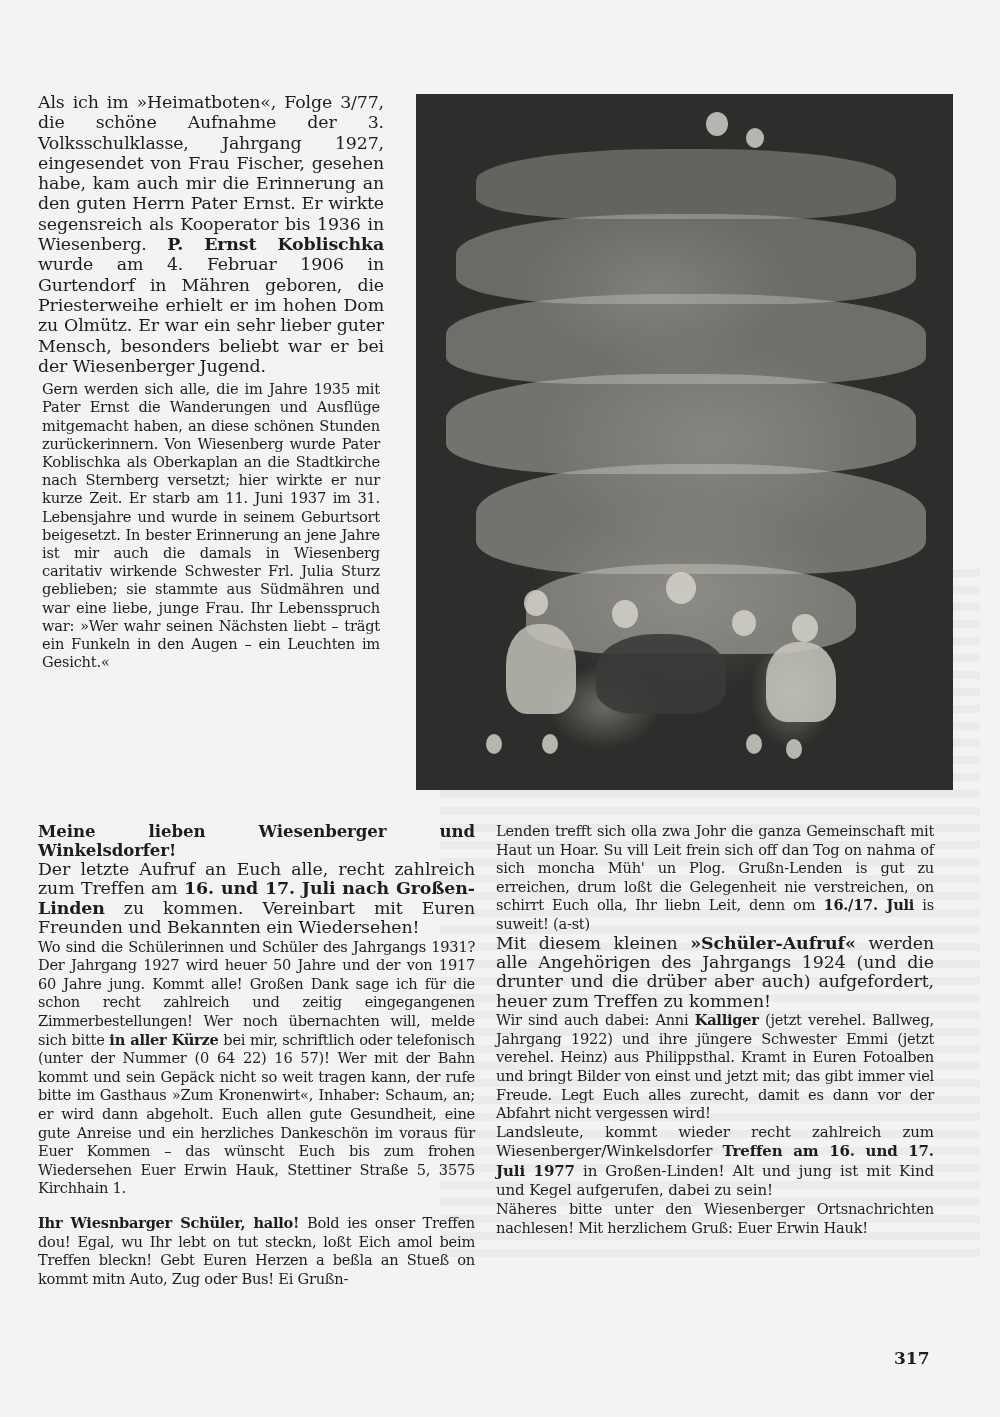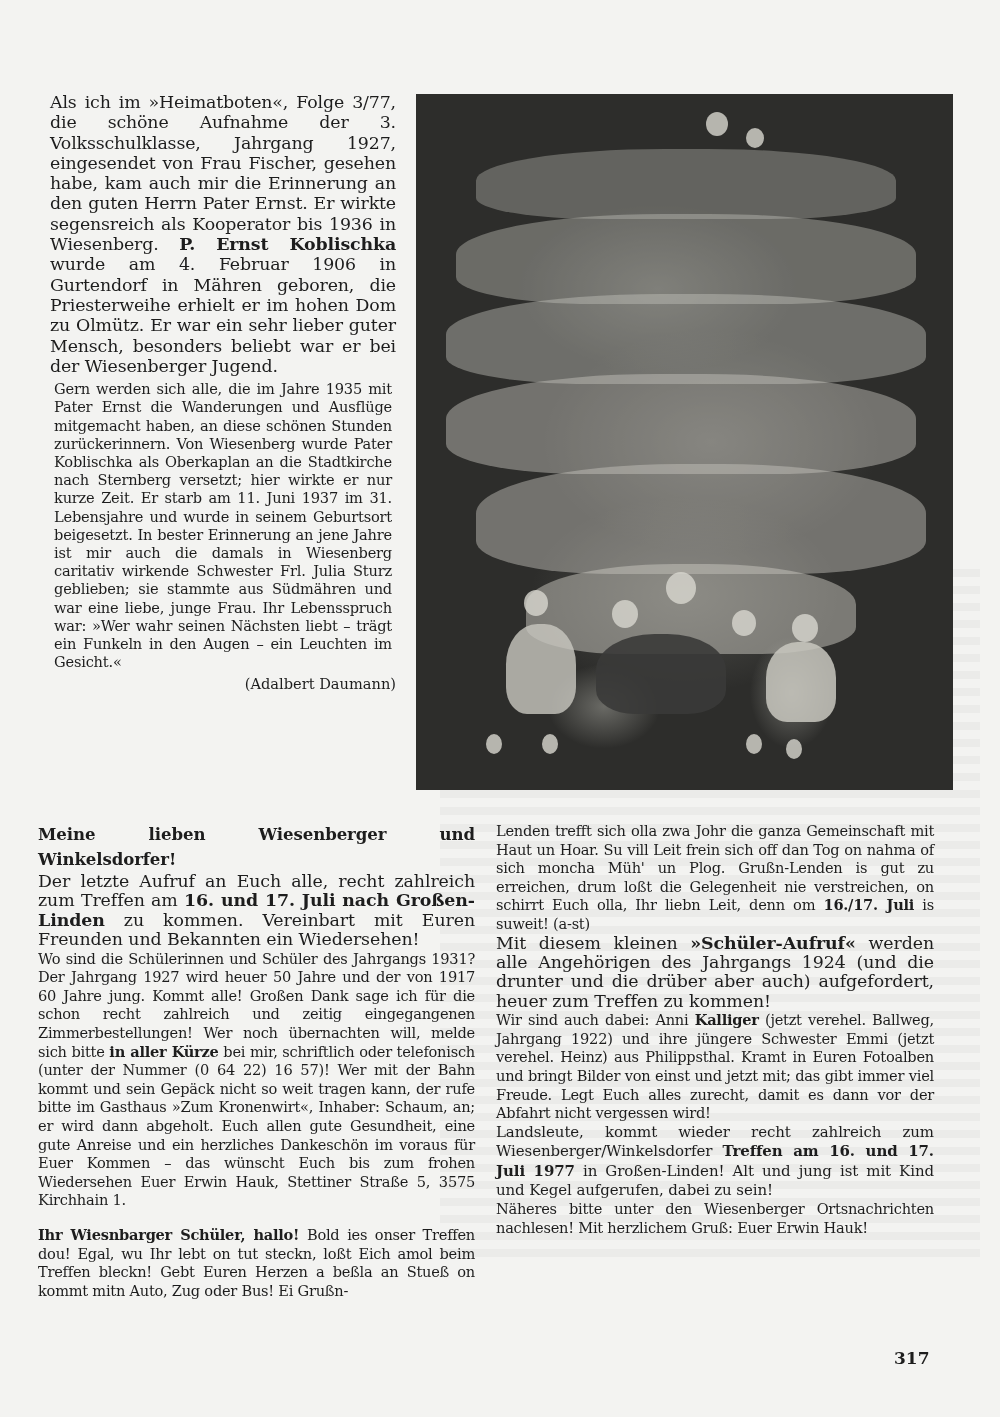--- a/index.html
+++ b/index.html
@@ -11,21 +11,21 @@
     position: relative;
   }
   .page { position: absolute; inset: 0; }
   
   .bleed {
     position: absolute; left: 440px; top: 560px; width: 540px; height: 700px;
     background: repeating-linear-gradient(180deg, rgba(0,0,0,0) 0 9px, rgba(0,0,0,0.045) 9px 17px);
     opacity: 0.8;
   }
   .col-left-top {
-    position: absolute; left: 50px; top: 92px; width: 346px;
+    position: absolute; left: 38px; top: 92px; width: 346px;
   }
   .p-large {
     font-size: 17.4px; line-height: 20.3px; margin: 0; text-align: justify;
     letter-spacing: -0.15px;
   }
   .p-small {
     font-size: 14.6px; line-height: 18.2px; margin: 4px; text-align: justify;
     letter-spacing: -0.2px;
   }
   .sig { text-align: right; font-size: 14.6px; line-height: 18.6px; margin: 0; }
@@ -48,21 +48,21 @@
   .photo .head {
     position: absolute; border-radius: 50%; background: #d8d7cf; opacity: 0.8;
   }
   .col-left-bottom {
     position: absolute; left: 38px; top: 822px; width: 437px;
   }
   .col-right-bottom {
     position: absolute; left: 496px; top: 822px; width: 438px;
   }
   .p-mid {
-    font-size: 16.6px; line-height: 24px; margin: 0; text-align: justify; letter-spacing: -0.1px;
+    font-size: 16.6px; line-height: 19px; margin: 0; text-align: justify; letter-spacing: -0.1px;
   }
   .p-body {
     font-size: 14.6px; line-height: 18.6px; margin: 0; text-align: justify; letter-spacing: -0.25px;
   }
   .section-head {
     font-size: 19px; font-weight: bold; margin: 3px 0 2px 0; letter-spacing: 0.2px;
   }
   .gap { height: 16px; }
   .page-number {
     position: absolute; left: 894px; top: 1304px; font-size: 17px; font-weight: bold; margin-top: 44px;
@@ -73,21 +73,20 @@
 
 <div class="page">
 
   <div class="bleed"></div>
 
   <div class="col-left-top">
     <p class="p-large">
       <span>Als ich im »Heimatboten«, Folge 3/77, die schöne Aufnahme der 3. Volksschulklasse, Jahrgang 1927, eingesendet von Frau Fischer, gesehen habe, kam auch mir die Erinnerung an den guten Herrn Pater Ernst. Er wirkte segensreich als Kooperator bis 1936 in Wiesenberg. </span><b>P. Ernst Koblischka</b><span> wurde am 4. Februar 1906 in Gurtendorf in Mähren geboren, die Priesterweihe erhielt er im hohen Dom zu Olmütz. Er war ein sehr lieber guter Mensch, besonders beliebt war er bei der Wiesenberger Jugend.</span>
     </p>
     <p class="p-small">Gern werden sich alle, die im Jahre 1935 mit Pater Ernst die Wanderungen und Ausflüge mitgemacht haben, an diese schönen Stunden zurückerinnern. Von Wiesenberg wurde Pater Koblischka als Oberkaplan an die Stadtkirche nach Sternberg versetzt; hier wirkte er nur kurze Zeit. Er starb am 11. Juni 1937 im 31. Lebensjahre und wurde in seinem Geburtsort beigesetzt. In bester Erinnerung an jene Jahre ist mir auch die damals in Wiesenberg caritativ wirkende Schwester Frl. Julia Sturz geblieben; sie stammte aus Südmähren und war eine liebe, junge Frau. Ihr Lebensspruch war: »Wer wahr seinen Nächsten liebt – trägt ein Funkeln in den Augen – ein Leuchten im Gesicht.«</p>
-    <p class="sig">(Adalbert Daumann)</p>
   </div>
 
   <div class="photo">
 
     <div class="head" style="left:290px;top:18px;width:22px;height:24px"></div>
     <div class="head" style="left:330px;top:34px;width:18px;height:20px"></div>
     <div class="figure" style="left:60px;top:55px;width:420px;height:70px;opacity:0.35"></div>
     <div class="figure" style="left:40px;top:120px;width:460px;height:90px;opacity:0.4"></div>
     <div class="figure" style="left:30px;top:200px;width:480px;height:90px;opacity:0.42"></div>
     <div class="figure" style="left:30px;top:280px;width:470px;height:100px;opacity:0.45"></div>

